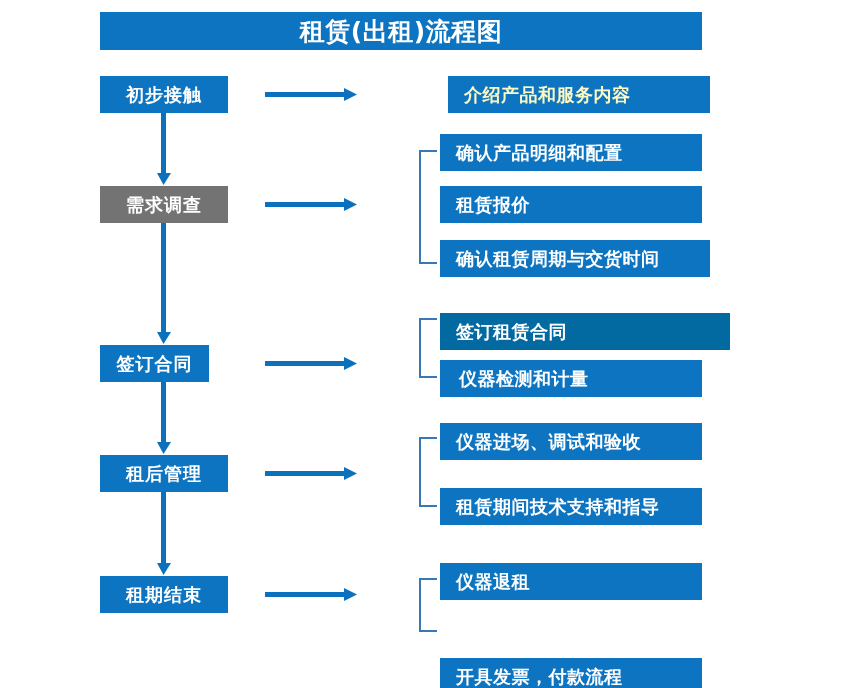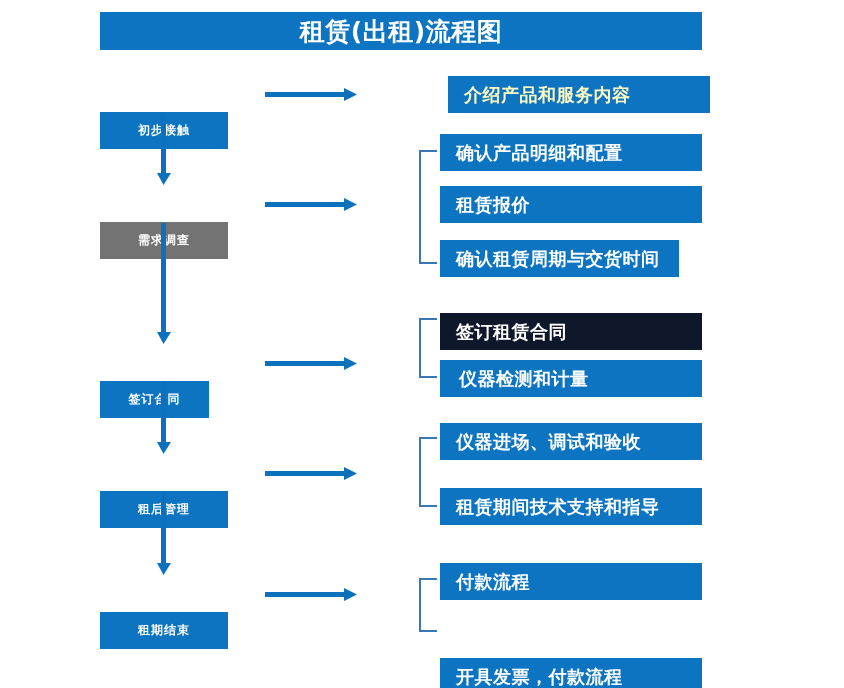--- a/index.html
+++ b/index.html
@@ -35,25 +35,24 @@
     font-weight: bold;
     letter-spacing: 0.5px;
   }
   .stage-box {
     position: absolute;
     background: #0c74c0;
     color: #ffffff;
     display: flex;
     align-items: center;
     justify-content: center;
-    font-size: 12px;
+    font-size: 18px;
     font-weight: bold;
     letter-spacing: 1px;
     box-sizing: border-box;
-    margin-top: 36px;
   }
   .detail-box {
     position: absolute;
     background: #0c74c0;
     color: #ffffff;
     display: flex;
     align-items: center;
     font-size: 18px;
     font-weight: bold;
     padding-left: 16px;
@@ -86,41 +85,41 @@
     <div class="stage-box" style="left: 100px; top: 455px; width: 128px; height: 37px; background: rgb(12, 116, 192); color: rgb(255, 255, 255);">租后管理</div>
     <div class="stage-box" style="left: 100px; top: 576px; width: 128px; height: 37px; background: rgb(12, 116, 192); color: rgb(255, 255, 255);">租期结束</div>
     <div class="detail-box" style="left: 440px; top: 76px; width: 262px; height: 37px; background: rgb(12, 116, 192); color: #fef9c3; margin-left: 8px;">介绍产品和服务内容</div>
     <div class="bracket" style="left: 418px; top: 150px; width: 20px; height: 114px;">
       <svg width="20" height="114" viewBox="0 0 20 114">
         <path d="M19 1 L2 1 L2 113 L19 113" fill="none" stroke="#3a78b5" stroke-width="2"></path>
       </svg>
     </div>
     <div class="detail-box" style="left: 440px; top: 134px; width: 262px; height: 37px; background: rgb(12, 116, 192); color: rgb(255, 255, 255);">确认产品明细和配置</div>
     <div class="detail-box" style="left: 440px; top: 186px; width: 262px; height: 37px; background: rgb(12, 116, 192); color: rgb(255, 255, 255);">租赁报价</div>
-    <div class="detail-box" style="left: 440px; top: 240px; width: 239px; height: 37px; background: rgb(12, 116, 192); color: rgb(255, 255, 255);">确认租赁周期与交货时间</div>
+    <div class="detail-box" style="left: 440px; top: 240px; width: 270px; height: 37px; background: rgb(12, 116, 192); color: rgb(255, 255, 255);">确认租赁周期与交货时间</div>
     <div class="bracket" style="left: 418px; top: 318px; width: 20px; height: 60px;">
       <svg width="20" height="60" viewBox="0 0 20 60">
         <path d="M19 1 L2 1 L2 59 L19 59" fill="none" stroke="#3a78b5" stroke-width="2"></path>
       </svg>
     </div>
-    <div class="detail-box" style="left: 440px; top: 313px; width: 262px; height: 37px; background: #0f172a; color: rgb(255, 255, 255);">签订租赁合同</div>
+    <div class="detail-box" style="left: 440px; top: 313px; width: 290px; height: 37px; background: #0369a1; color: rgb(255, 255, 255);">签订租赁合同</div>
     <div class="detail-box" style="left: 440px; top: 360px; width: 262px; height: 37px; background: rgb(12, 116, 192); color: rgb(255, 255, 255); padding-left: 19px;">仪器检测和计量</div>
     <div class="bracket" style="left: 418px; top: 437px; width: 20px; height: 70px;">
       <svg width="20" height="70" viewBox="0 0 20 70">
         <path d="M19 1 L2 1 L2 69 L19 69" fill="none" stroke="#3a78b5" stroke-width="2"></path>
       </svg>
     </div>
     <div class="detail-box" style="left: 440px; top: 423px; width: 262px; height: 37px; background: rgb(12, 116, 192); color: rgb(255, 255, 255);">仪器进场、调试和验收</div>
     <div class="detail-box" style="left: 440px; top: 488px; width: 262px; height: 37px; background: rgb(12, 116, 192); color: rgb(255, 255, 255);">租赁期间技术支持和指导</div>
     <div class="bracket" style="left: 418px; top: 578px; width: 20px; height: 54px;">
       <svg width="20" height="54" viewBox="0 0 20 54">
         <path d="M19 1 L2 1 L2 53 L19 53" fill="none" stroke="#3a78b5" stroke-width="2"></path>
       </svg>
     </div>
-    <div class="detail-box" style="left: 440px; top: 563px; width: 262px; height: 37px; background: rgb(12, 116, 192); color: rgb(255, 255, 255);">付款流程</div>
+    <div class="detail-box" style="left: 440px; top: 563px; width: 262px; height: 37px; background: rgb(12, 116, 192); color: rgb(255, 255, 255);">仪器退租</div>
     <div class="detail-box" style="left: 440px; top: 610px; width: 262px; height: 37px; background: rgb(12, 116, 192); color: rgb(255, 255, 255); margin-top: 48px;">开具发票，付款流程</div>
     <div class="arrow-right" style="left: 265px; top: 87px; width: 92px;">
       <svg width="92" height="16" viewBox="0 0 92 16">
         <rect x="0" y="5" width="80" height="5" fill="#0c71bd"></rect>
         <path d="M79 1 L92 7.5 L79 14 Z" fill="#0c71bd"></path>
       </svg>
     </div>
     <div class="arrow-right" style="left: 265px; top: 197px; width: 92px;">
       <svg width="92" height="16" viewBox="0 0 92 16">
         <rect x="0" y="5" width="80" height="5" fill="#0c71bd"></rect>

